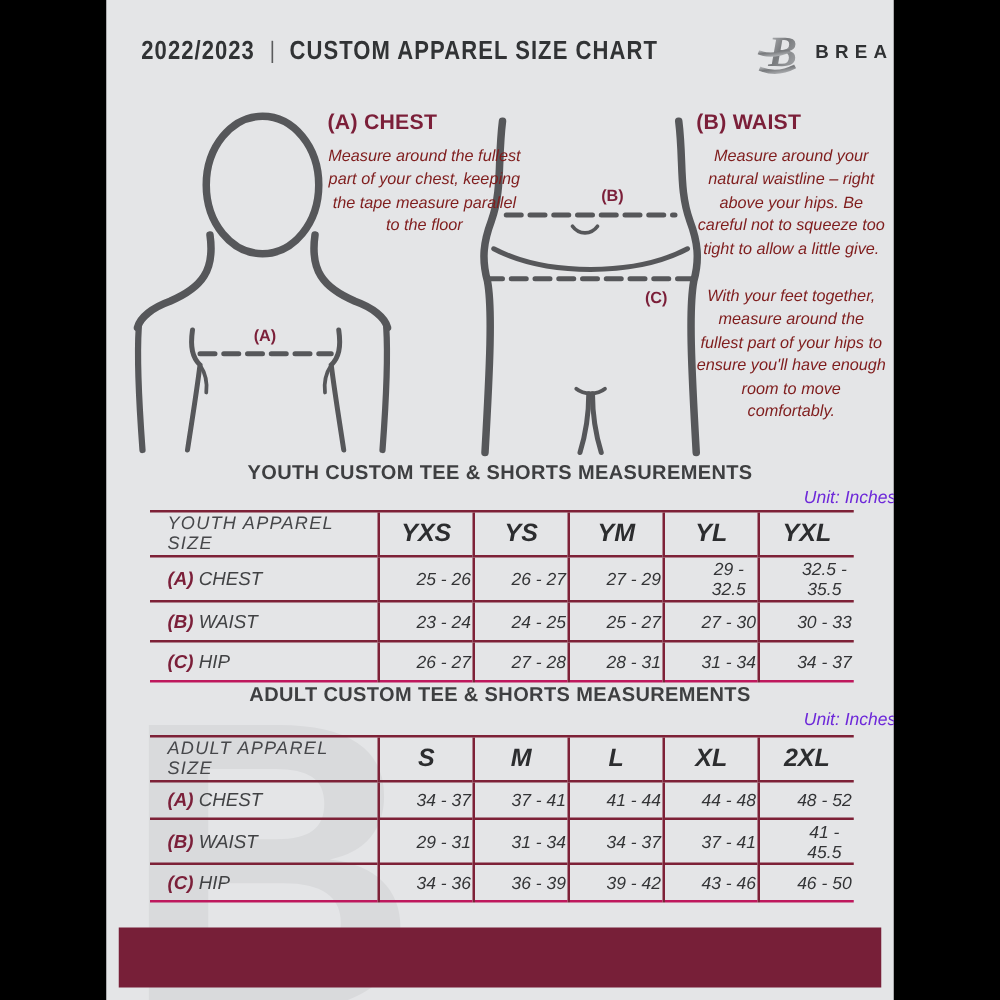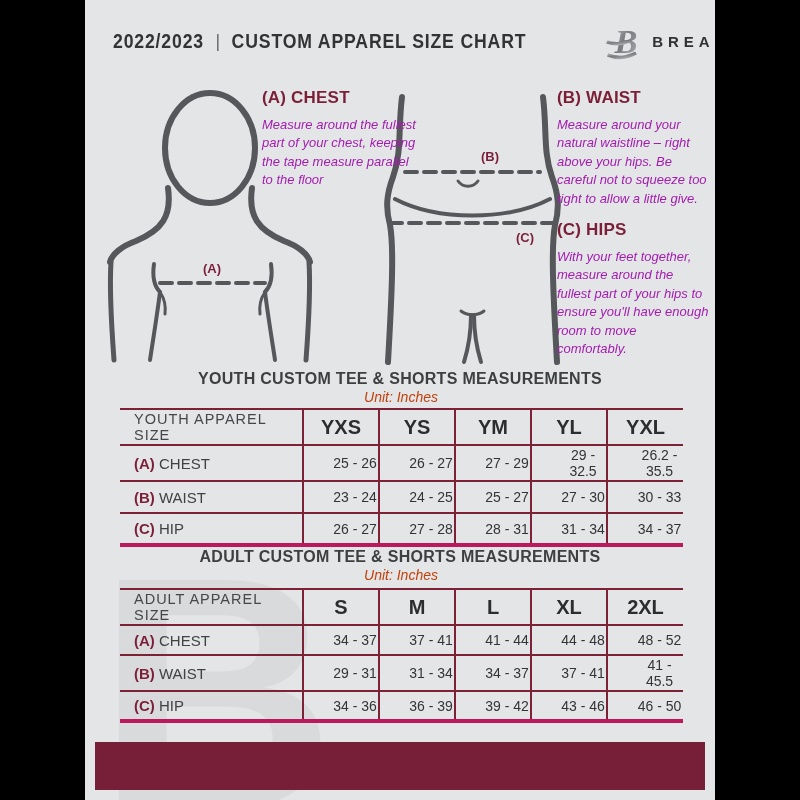--- a/index.html
+++ b/index.html
@@ -23,39 +23,40 @@
   }
   .hdr-year,.hdr-title {
     font-weight:bold; font-size:21px; letter-spacing:1px; color:#313335;
   }
   .hdr-sep { font-size:19px; color:#5a5b5d; }
   .brand-group { margin-left:auto; display:flex; align-items:center; gap:9px; }
   .brand-name { font-weight:bold; font-size:15px; letter-spacing:5px; color:#2f3133; }
   
   .guide-block { position:absolute; z-index:2; }
   .guide-heading { font-weight:bold; font-size:17px; color:#7b1f39; letter-spacing:0.2px; }
-  .guide-body { font-style:italic; font-size:13px; line-height:1.42; color:#a21caf; margin-top:8px; }
+  .guide-body { font-style:italic; font-size:13px; line-height:1.42; color:#7f1d1d; margin-top:8px;text-align:center; }
   .fig { position:absolute; z-index:1; overflow:visible; }
   .fig path, .fig ellipse { fill:none; stroke:#56575a; stroke-linecap:round; }
   .dash-line { stroke:#8e1f38; stroke-width:4; stroke-dasharray:12 7; fill:none; }
   .marker-label { font-family:"Liberation Sans",sans-serif; font-weight:bold; font-size:13px; fill:#7b1f39; }
   
   .sec-title {
     position:absolute; left:0; width:630px; text-align:center; z-index:2;
     font-weight:bold; font-size:16px; letter-spacing:0.3px; color:#3e3f41;
   }
   .sec-unit {
-    position:absolute; left:0; width:632px; text-align:center; z-index:2;
-    font-style:italic; font-size:14px; color:#c2410c;
+    position:absolute; left:0; width:632px; text-align:right; z-index:2;
+    font-style:italic; font-size:14px; color:#6d28d9;
   }
   
   .size-table {
     position:absolute; left:35px; width:563px; z-index:2;
     border-collapse:collapse; table-layout:fixed;
-    border-bottom:4px solid #be185d;
+    border-bottom:2px solid #be185d;
+    font-style:italic;
   }
   .size-table tr > th, .size-table tr > td { border-top:2px solid #7d2137; }
   .size-table th:not(:first-child), .size-table td:not(:first-child) { border-left:2px solid #7d2137; }
   .col-label { width:183px; }
   .col-size  { width:76px; }
   th.tbl-label-header {
     text-align:left; padding-left:14px; font-weight:normal;
     letter-spacing:1px; font-size:14.5px; color:#46474a;
   }
   th.tbl-size { font-weight:bold; font-size:20px; color:#2c2d2f; text-align:center; }
@@ -137,21 +138,20 @@
 
   <div class="guide-block" style="left:177px; top:88px; width:155px;">
     <div class="guide-heading">(A) CHEST</div>
     <div class="guide-body">Measure around the fullest part of your chest, keeping the tape measure parallel to the floor</div>
   </div>
   <div class="guide-block" style="left:472px; top:88px; width:152px;">
     <div class="guide-heading">(B) WAIST</div>
     <div class="guide-body">Measure around your natural waistline – right above your hips. Be careful not to squeeze too tight to allow a little give.</div>
   </div>
   <div class="guide-block" style="left:472px; top:220px; width:152px;">
-    <div class="guide-heading">(C) HIPS</div>
     <div class="guide-body">With your feet together, measure around the fullest part of your hips to ensure you'll have enough room to move comfortably.</div>
   </div>
 
   <div class="sec-title" style="top:370px;">YOUTH CUSTOM TEE &amp; SHORTS MEASUREMENTS</div>
   <div class="sec-unit" style="top:389px;">Unit: Inches</div>
 
   <table class="size-table youth-table" style="top:408px;">
     <colgroup>
       <col class="col-label">
         <col class="col-size">
@@ -168,21 +168,21 @@
       <th class="tbl-size">YM</th>
       <th class="tbl-size">YL</th>
       <th class="tbl-size">YXL</th>
     </tr>
     <tr class="data-row">
       <td class="row-label"><span class="prefix">(A)</span> <span>CHEST</span></td>
       <td class="value">25 - 26</td>
       <td class="value">26 - 27</td>
       <td class="value">27 - 29</td>
       <td class="value">29 - 32.5</td>
-      <td class="value">26.2 - 35.5</td>
+      <td class="value">32.5 - 35.5</td>
     </tr>
     <tr class="data-row">
       <td class="row-label"><span class="prefix">(B)</span> <span>WAIST</span></td>
       <td class="value">23 - 24</td>
       <td class="value">24 - 25</td>
       <td class="value">25 - 27</td>
       <td class="value">27 - 30</td>
       <td class="value">30 - 33</td>
     </tr>
     <tr class="data-row">

